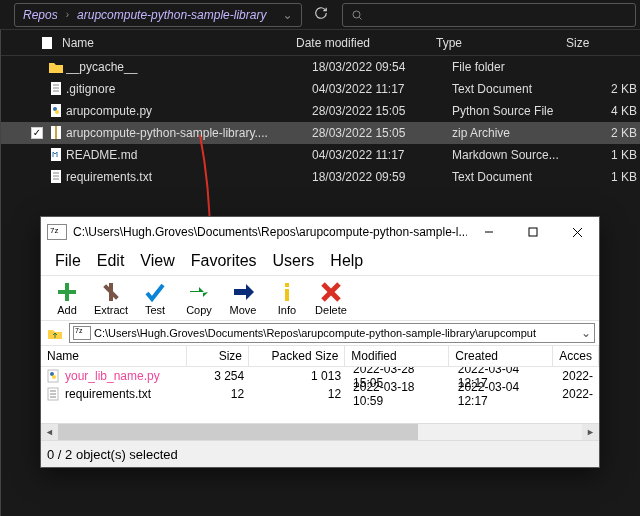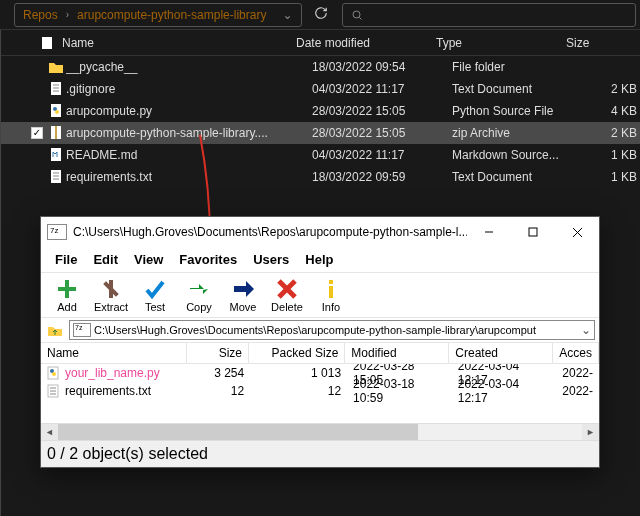--- a/index.html
+++ b/index.html
@@ -1,20 +1,20 @@
 <!DOCTYPE html>
 <html><head>
 <meta charset="utf-8">
 <style>
   * { box-sizing: border-box; margin: 0; padding: 0; font-family: "Segoe UI", sans-serif; }
   body { width: 640px; height: 516px; background: #191919; overflow: hidden; position: relative; font-size: 12px; color: #ddd; }
 
   
   .crumb-bar { display: flex; align-items: center; height: 30px; background: #191919; border-bottom: 1px solid #333; padding: 0 0 0 14px; }
-  .crumb-item { color: #a16207; padding: 4px 8px; }
+  .crumb-item { color: #c4b5fd; padding: 4px 8px; font-style: italic; }
   .crumb-sep { color: #888; font-size: 10px; }
   .crumb-box { display: flex; align-items: center; border: 1px solid #555; border-radius: 3px; height: 24px; margin-right: 4px; }
   .crumb-caret { padding: 0 8px; color: #888; }
   .refresh { padding: 4px 8px; color: #ccc; }
   .search-box { flex: 1; border: 1px solid #555; border-radius: 3px; height: 24px; margin-left: 6px; margin-right: 4px; display: flex; align-items: center; padding: 0 8px; color: #888; overflow: hidden; white-space: nowrap; }
   .search-box svg { margin-right: 6px; flex-shrink: 0; }
 
   .header-row { display: flex; align-items: center; height: 26px; border-bottom: 1px solid #333; color: #ddd; padding-left: 40px; }
   .hcol { color: #ddd; font-size: 12px; }
   .hcol-name { width: 256px; display: flex; align-items: center; }
@@ -37,21 +37,21 @@
 
   
   .zipwin { position: absolute; left: 40px; top: 216px; width: 560px; height: 252px; background: #fff; border: 1px solid #555; box-shadow: 0 8px 24px rgba(0,0,0,.5); color: #000; display: flex; flex-direction: column; }
   .titlebar { display: flex; align-items: center; height: 30px; background: #fff; }
   .ticon { width: 20px; height: 16px; margin: 0 6px; background: #fff; border: 1px solid #888; position: relative; }
   .ticon::after { content: "7z"; font-size: 8px; position: absolute; left: 2px; top: 1px; color: #000; }
   .title-text { flex: 1; white-space: nowrap; overflow: hidden; font-size: 12px; }
   .winbtn { width: 44px; height: 30px; display: flex; align-items: center; justify-content: center; }
   .winbtn svg { display: block; }
   .menubar { display: flex; padding: 2px 6px; }
-  .menuitem { padding: 3px 8px; font-size: 13px; font-weight: bold; }
+  .menuitem { padding: 3px 8px; font-size: 16px; }
   .toolbar { display: flex; padding: 2px 4px; border-top: 1px solid #e5e5e5; }
   .tool { width: 44px; display: flex; flex-direction: column; align-items: center; font-size: 11px; padding: 2px 0; }
   .tool-i { width: 24px; height: 24px; display: flex; align-items: center; justify-content: center; }
   .addrbar { display: flex; align-items: center; border-top: 1px solid #e5e5e5; padding: 2px 4px; }
   .upicon { width: 20px; height: 18px; display: flex; align-items: center; justify-content: center; }
   .addrfield { flex: 1; border: 1px solid #888; height: 20px; margin-left: 4px; display: flex; align-items: center; }
   .addr-zicon { width: 18px; height: 14px; margin: 0 3px; background: #fff; border: 1px solid #888; position: relative; }
   .addr-zicon::after { content: "7z"; font-size: 7px; position: absolute; left: 1px; top: 0; }
   .addr-text { flex: 1; font-size: 11px; white-space: nowrap; overflow: hidden; }
   .addr-dd { width: 16px; text-align: center; color: #555; }
@@ -73,21 +73,21 @@
   .li-size { width: 64px; text-align: right; }
   .li-psize { width: 100px; text-align: right; }
   .li-mod { width: 108px; }
   .li-cre { width: 108px; }
   .li-acc { flex: 1; }
 
   .hscroll { height: 17px; background: #f0f0f0; display: flex; align-items: center; border-top: 1px solid #ddd; }
   .harrow { width: 17px; height: 17px; background: #e8e8e8; display: flex; align-items: center; justify-content: center; font-size: 9px; color: #555; }
   .hthumb { width: 360px; height: 17px; background: #ccc; }
   .htrack { flex: 1; }
-  .status { height: 22px; border-top: 1px solid #ddd; display: flex; align-items: center; padding: 13px 6px; font-size: 16px; background: #f0f0f0; }
+  .status { height: 22px; border-top: 1px solid #ddd; display: flex; align-items: center; padding: 13px 6px; font-size: 13px; background: #f0f0f0; }
 
   .vborder { position: absolute; top: 30px; left: 0; width: 1px; height: 486px; background: #444; }
 </style>
 </head>
 <body>
 
 <div class="crumb-bar">
   <div class="crumb-box">
     <span class="crumb-item">Repos</span>
     <span class="crumb-sep">›</span>
@@ -284,34 +284,34 @@
         <div class="tool-i">
           <svg width="22" height="22">
             <path d="M2 8h12V3l8 8-8 8v-5H2z" fill="#0a2a7a"></path>
           </svg>
         </div>
         <span>Move</span>
       </div>
     <div class="tool">
         <div class="tool-i">
           <svg width="22" height="22">
+            <rect x="9" y="8" width="4" height="12" fill="#f0c419"></rect>
+            <rect x="9" y="2" width="4" height="4" fill="#f0c419"></rect>
+          </svg>
+        </div>
+        <span>Info</span>
+      </div>
+    <div class="tool">
+        <div class="tool-i">
+          <svg width="22" height="22">
             <line x1="3" y1="3" x2="19" y2="19" stroke="#d93025" stroke-width="5"></line>
             <line x1="19" y1="3" x2="3" y2="19" stroke="#d93025" stroke-width="5"></line>
           </svg>
         </div>
         <span>Delete</span>
-      </div>
-    <div class="tool">
-        <div class="tool-i">
-          <svg width="22" height="22">
-            <rect x="9" y="8" width="4" height="12" fill="#f0c419"></rect>
-            <rect x="9" y="2" width="4" height="4" fill="#f0c419"></rect>
-          </svg>
-        </div>
-        <span>Info</span>
       </div>
   </div>
   <div class="addrbar">
     <div class="upicon">
         <svg width="16" height="14">
           <path d="M1 4h5l2 2h7v7H1z" fill="#ffcf48"></path>
           <path d="M8 12V7l-2 2m2-2l2 2" stroke="#2e7d32" fill="none"></path>
         </svg>
       </div>
     <div class="addrfield">

